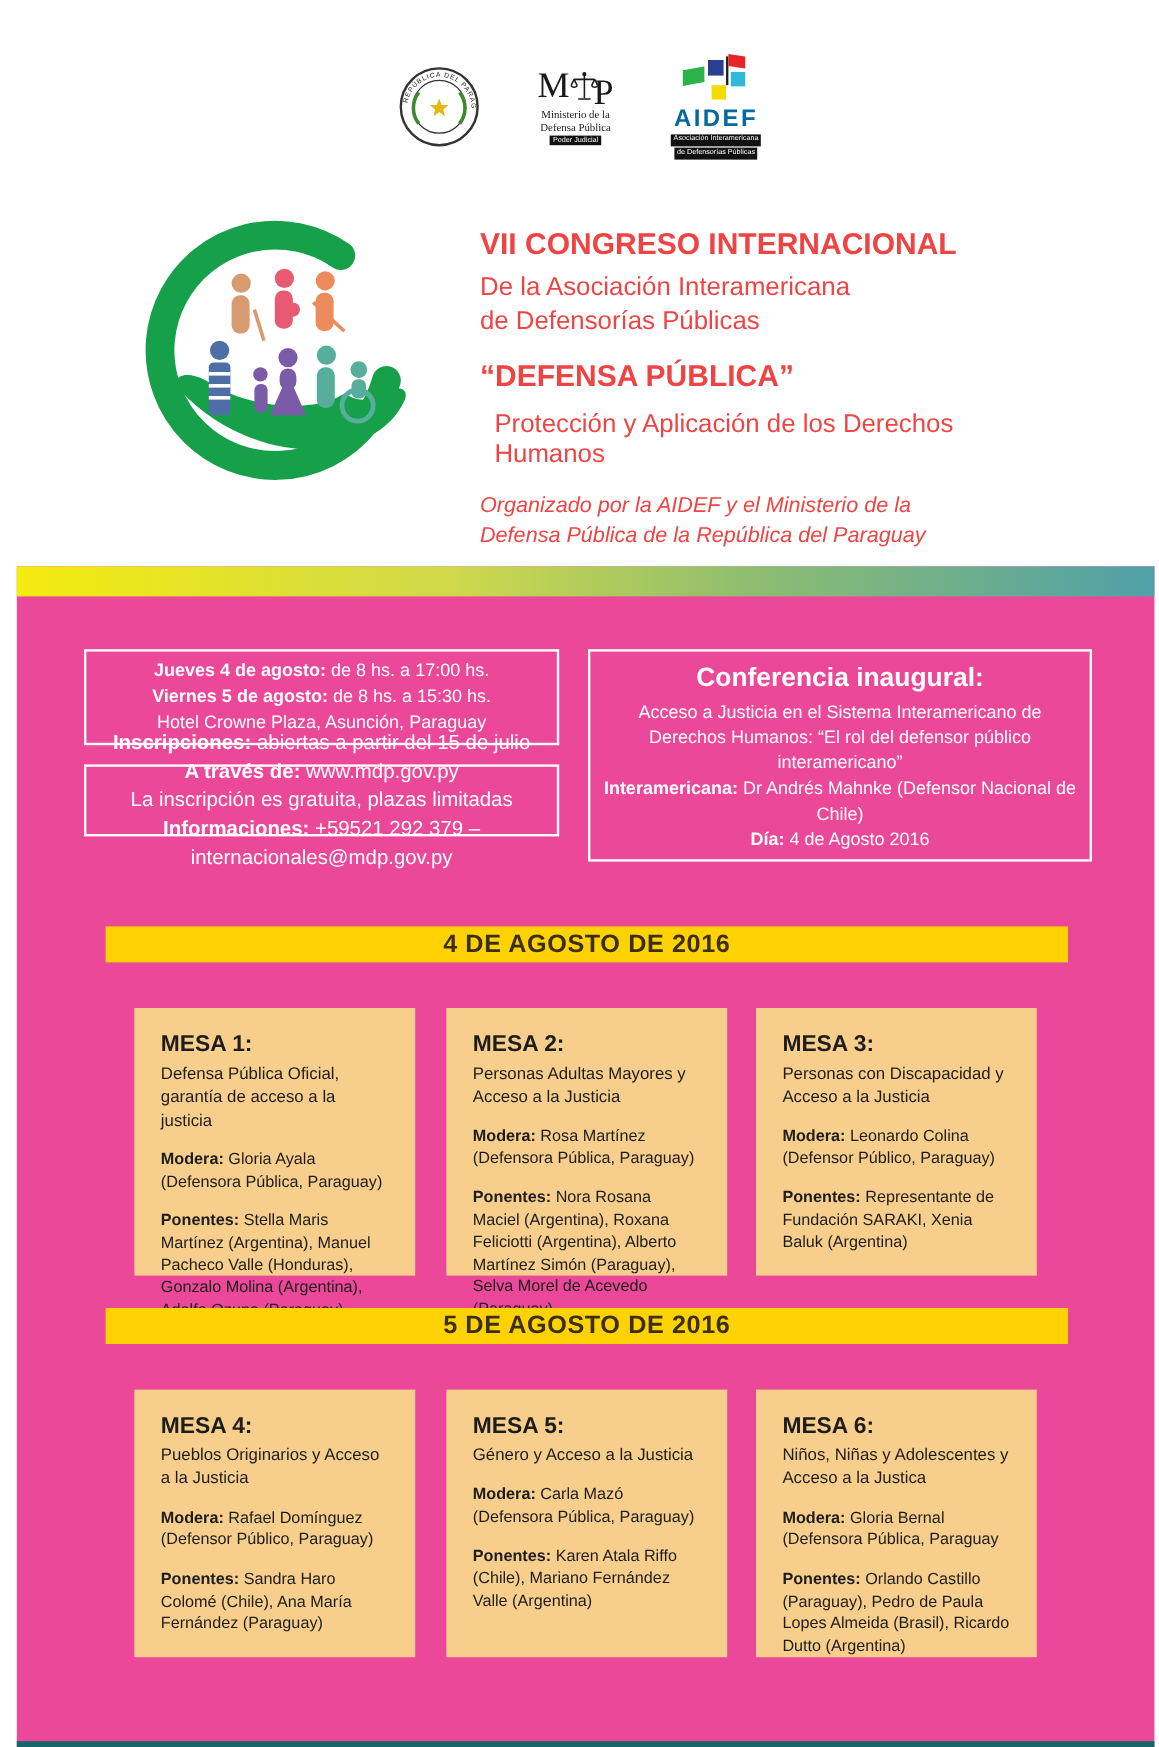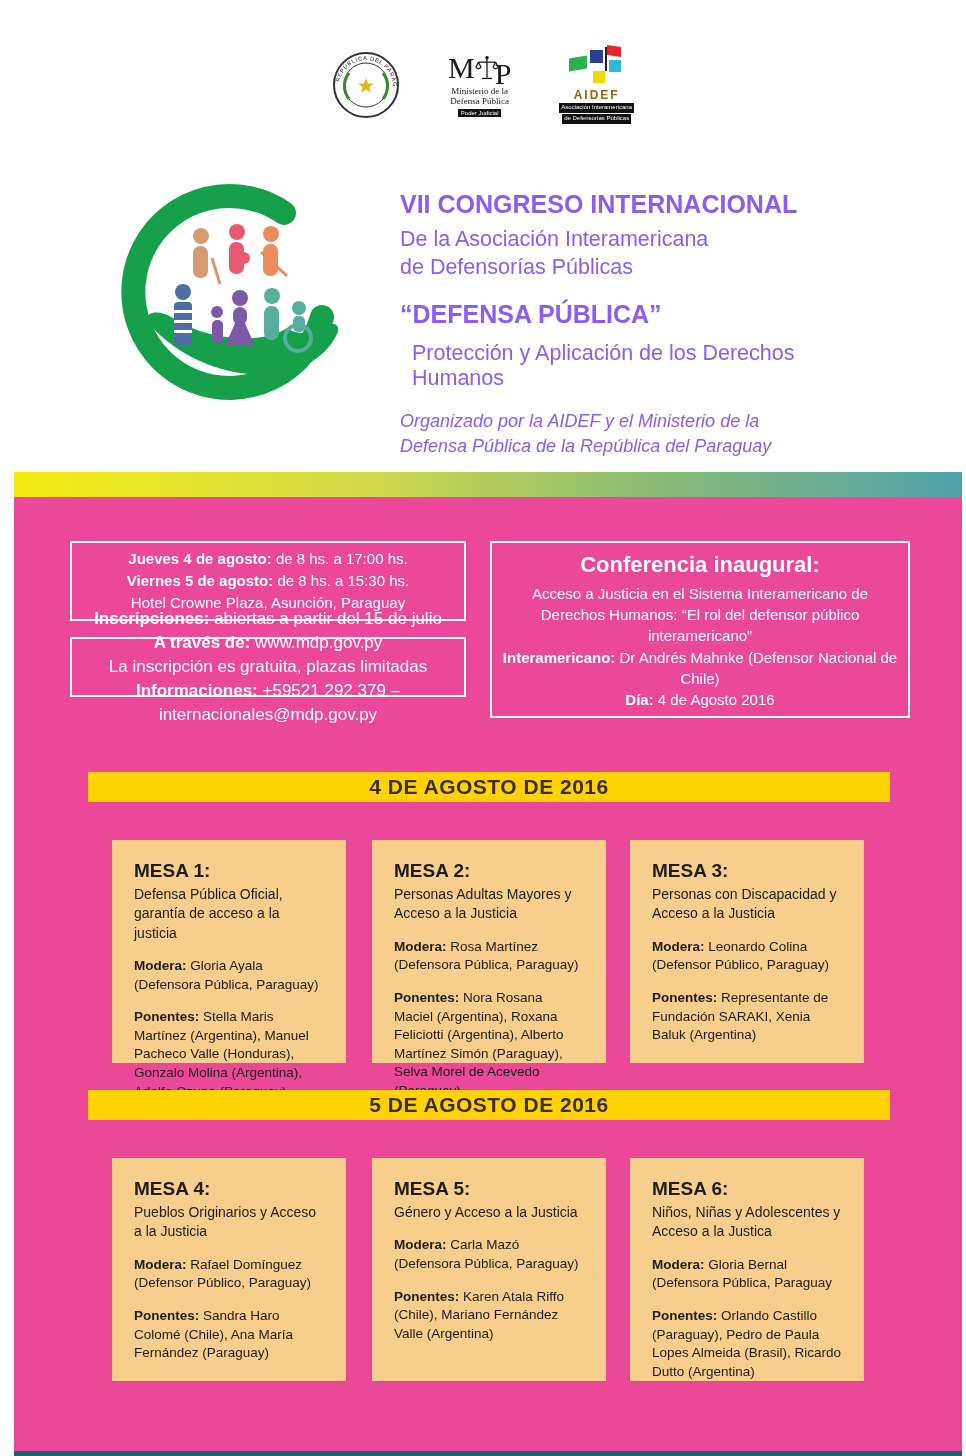--- a/index.html
+++ b/index.html
@@ -19,29 +19,29 @@
   .mdp-sub{font-size:6px;color:#fff;background:#111;padding:1px 3px;margin-top:2px;}
 
   .aidef-squares{position:relative;width:56px;height:38px;}
   .aidef-squares div{position:absolute;}
   .sq-greenflag{left:0;top:11px;width:18px;height:13px;background:#2BB24C;transform:skewY(-10deg);}
   .sq-blue{left:21px;top:4px;width:13px;height:13px;background:#2B3F90;}
   .sq-pole{left:36px;top:1px;width:2px;height:24px;background:#222;}
   .sq-redflag{left:38px;top:0;width:14px;height:10px;background:#E8232A;transform:skewY(8deg);}
   .sq-cyan{left:40px;top:14px;width:12px;height:12px;background:#2FB9D8;}
   .sq-yellow{left:24px;top:25px;width:12px;height:12px;background:#F2DC00;}
-  .aidef-name{font-size:12px;font-weight:bold;color:#a16207;letter-spacing:2px;margin-top:4px;}
+  .aidef-name{font-size:20px;font-weight:bold;color:#0369a1;letter-spacing:2px;margin-top:4px;}
   .aidef-sub{font-size:6px;color:#fff;background:#111;padding:1px 2px;line-height:1.3;
              text-align:center;margin-top:1px;white-space:nowrap;}
 
   
   .congress-logo{position:absolute;left:113px;top:176px;width:234px;height:234px;}
 
   
-  .title-block{position:absolute;left:400px;top:190px;width:490px;color:#8b5cf6;}
+  .title-block{position:absolute;left:400px;top:190px;width:490px;color:#ef4444;}
   .t-main{font-size:25px;font-weight:bold;margin:0 0 7px 0;}
   .t-sub{font-size:21.5px;line-height:1.3;margin:0;}
   .t-theme{font-size:25px;font-weight:bold;margin:18px 0 5px 0;}
   .t-theme-sub{font-size:21.5px;margin:12px;}
   .t-org{font-size:18px;font-style:italic;line-height:1.38;margin:18px 0 0 0;}
 
   
   .panel{position:absolute;left:14px;right:4px;top:472px;bottom:0;background:#ec4899;}
   .grad-bar{position:absolute;left:0;right:0;top:0;height:25px;
             background:linear-gradient(90deg,#F4EB0F 0%,#CFD94A 38%,#8BBC72 66%,#4FA0A8 100%);}
@@ -226,21 +226,21 @@
       <div>
         <b>Informaciones:</b>
         <span>+59521 292 379 – internacionales@mdp.gov.py</span>
       </div>
     </div>
 
     <div class="wbox box-conference">
       <div class="conf-title">Conferencia inaugural:</div>
       <div>Acceso a Justicia en el Sistema Interamericano de Derechos Humanos: “El rol del defensor público interamericano”</div>
       <div>
-        <b>Interamericano:</b>
+        <b>Interamericana:</b>
         <span>Dr Andrés Mahnke (Defensor Nacional de Chile)</span>
       </div>
       <div>
         <b>Día:</b>
         <span>4 de Agosto 2016</span>
       </div>
     </div>
 
     <div class="banner banner1">4 DE AGOSTO DE 2016</div>
 

